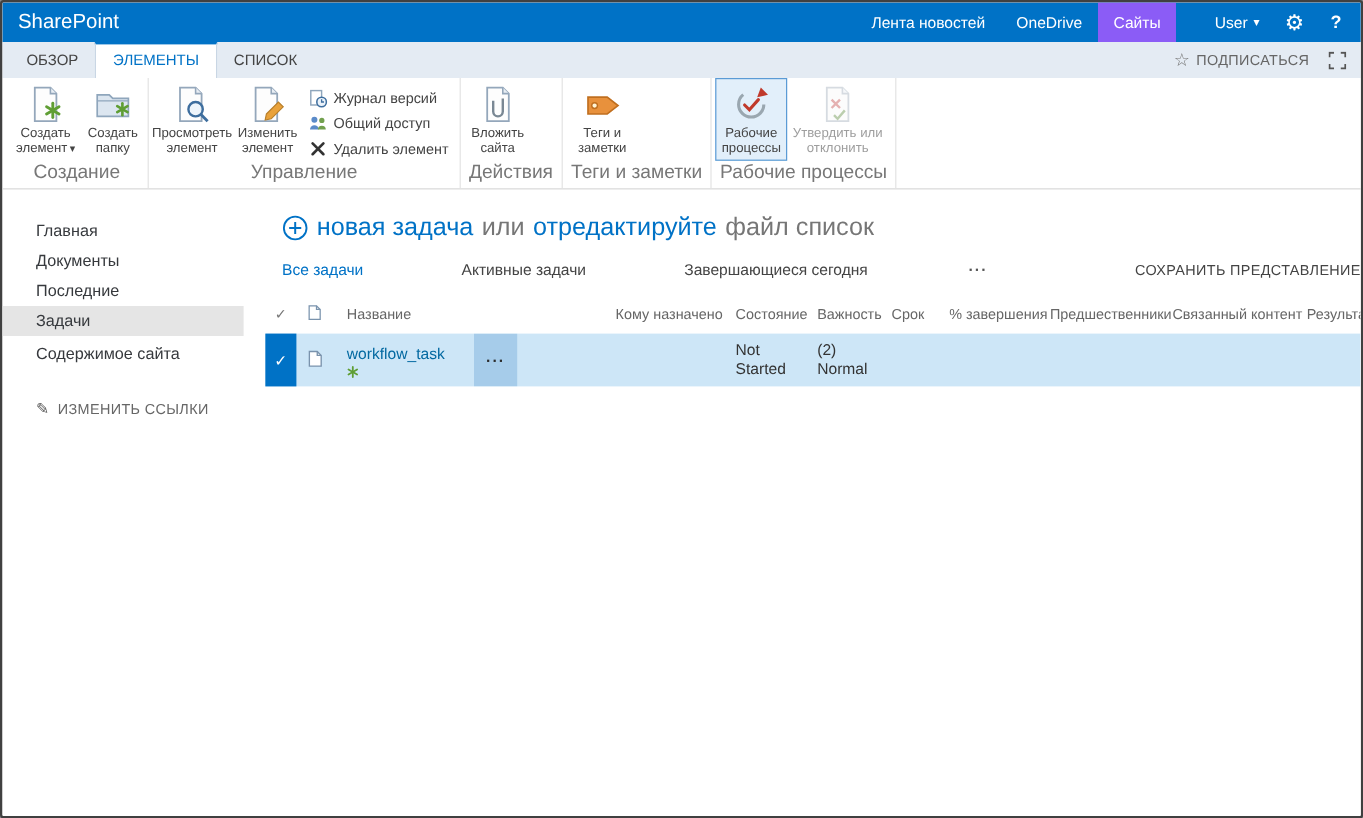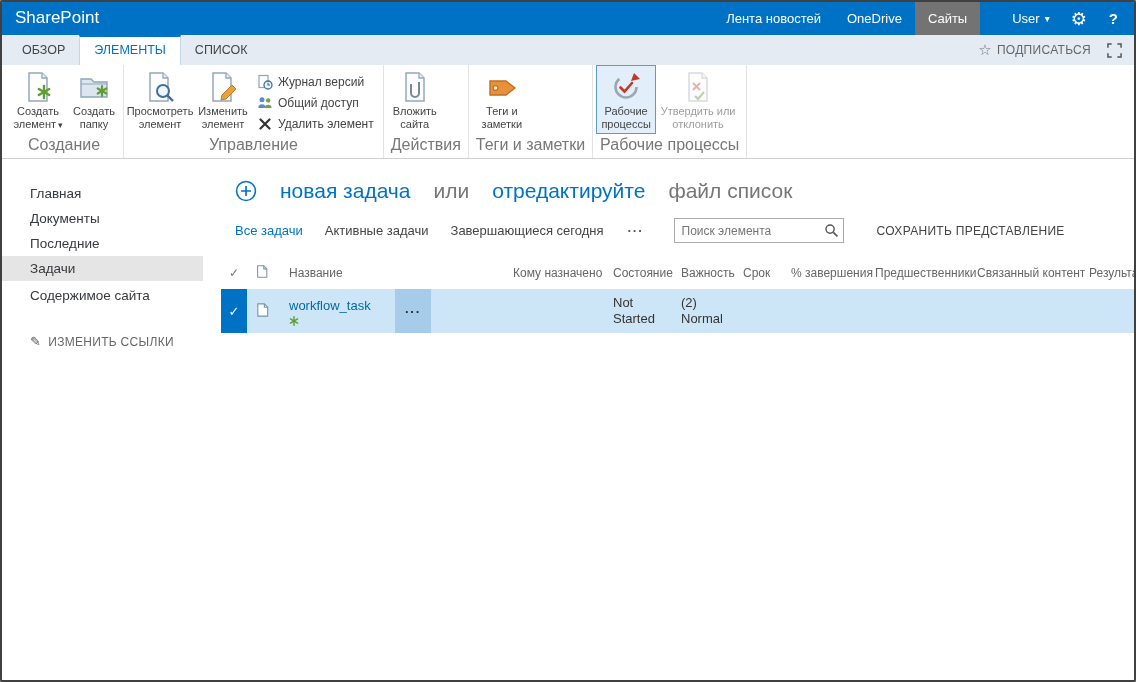--- a/index.html
+++ b/index.html
@@ -8,21 +8,21 @@
   .window {
     width:1136px; height:682px; background:#fff; border:2px solid #404040;
     border-radius:3px; overflow:hidden; display:flex; flex-direction:column;
     position:relative; margin:0 auto;
   }
   
   .suite-bar { flex:0 0 33px; background:#0072C6; color:#fff; display:flex; justify-content:space-between; align-items:stretch; }
   .brand { font-size:17px; padding:6px 0 0 13px; cursor:pointer; }
   .suite-right { display:flex; align-items:stretch; }
   .suite-link { display:flex; align-items:center; padding:0 13px; font-size:13px; color:#fff; cursor:pointer; }
-  .suite-link.active { background:#737373; }
+  .suite-link.active { background:#8b5cf6; }
   .user-menu { display:flex; align-items:center; gap:5px; font-size:13px; margin-left:22px; padding:0 10px; cursor:pointer; }
   .user-menu .caret { font-size:10px; }
   .suite-icon { display:flex; align-items:center; padding:0 11px; font-size:18px; cursor:pointer; }
   .suite-icon.help { font-size:15px; font-weight:bold; padding-right:16px; }
   
   .ribbon-tabs { flex:0 0 30px; background:#E4EBF3; display:flex; align-items:stretch; }
   .tab { padding:0 14px; line-height:30px; font-size:12.5px; color:#444; cursor:pointer; }
   .tab:first-child { margin-left:6px; }
   .tab.active { background:#fff; color:#0072C6; border-top:2px solid #0072C6; border-left:1px solid #C9D6E4; border-right:1px solid #C9D6E4; line-height:27px; }
   .tabs-right { margin-left:auto; display:flex; align-items:center; gap:16px; padding-right:12px; }
@@ -48,26 +48,26 @@
   .page-body { flex:1; display:flex; overflow:hidden; background:#fff; }
   .left-nav { flex:0 0 219px; padding-top:22px; }
   .nav-item { display:block; font-size:13.5px; color:#36393D; padding:5px 0 5px 28px; cursor:pointer; }
   .nav-item.child { }
   .nav-item.selected { background:#E5E5E5; margin-right:18px; }
   .nav-item.spaced { margin-top:2px; }
   .edit-links { display:flex; align-items:center; gap:7px; margin-top:26px; padding-left:28px; font-size:12px; color:#666; letter-spacing:.3px; cursor:pointer; }
   .edit-links .pencil { font-size:13px; color:#555; }
   .main { flex:1; padding-top:20px; overflow:hidden; }
   
-  .callout { display:flex; align-items:center; font-size:21px; font-weight:300; color:#767676; padding-left:14px;gap:16px; }
+  .callout { display:flex; align-items:center; font-size:21px; font-weight:300; color:#767676; padding-left:14px; }
   .callout > * { margin-right:7px; }
   .callout a { color:#0072C6; cursor:pointer; }
   .plus-icon { width:22px; height:22px; display:flex; cursor:pointer; }
   
-  .view-bar { display:flex; align-items:center; margin-top:15px; padding-left:14px; }
+  .view-bar { display:flex; align-items:center; margin-top:15px; padding-left:14px;justify-content:space-between; }
   .view-link { font-size:13px; color:#444; margin-right:22px; cursor:pointer; white-space:nowrap; }
   .view-link.selected { color:#0072C6; }
   .view-more { font-size:13px; font-weight:bold; color:#555; letter-spacing:1px; margin:0 30px 0 2px; cursor:pointer; }
   .searchbox { display:flex; align-items:center; width:170px; height:25px; border:1px solid #ABABAB; background:#fff; }
   .searchbox input { flex:1; border:none; outline:none; font-size:12px; color:#444; padding:0 4px 0 7px; font-family:inherit; min-width:0; }
   .searchbox input::placeholder { color:#767676; }
   .search-icon { flex:0 0 22px; display:flex; justify-content:center; cursor:pointer; }
   .save-view { font-size:12px; color:#444; letter-spacing:.3px; margin-left:33px; cursor:pointer; white-space:nowrap; }
   
   .task-table { margin-top:17px; }
@@ -317,29 +317,20 @@
         <span>или</span>
         <a>отредактируйте</a>
         <span>файл список</span>
       </div>
 
       <div class="view-bar">
         <a class="view-link selected">Все задачи</a>
         <a class="view-link">Активные задачи</a>
         <a class="view-link">Завершающиеся сегодня</a>
         <a class="view-more">···</a>
-        <div class="searchbox">
-          <input type="text" placeholder="Поиск элемента" style="">
-          <span class="search-icon">
-            <svg viewBox="0 0 16 16" width="15" height="15">
-              <circle cx="6.5" cy="6.5" r="4.4" fill="none" stroke="#555" stroke-width="1.5"></circle>
-              <path d="M10 10l4.3 4.3" stroke="#555" stroke-width="1.7"></path>
-            </svg>
-          </span>
-        </div>
         <a class="save-view">СОХРАНИТЬ ПРЕДСТАВЛЕНИЕ</a>
       </div>
 
       <div class="task-table">
 
         <div class="t-head">
           <div class="c-check"><span class="head-check">✓</span></div>
           <div class="c-ficon">
             <span>
               <svg viewBox="0 0 16 16" width="14" height="15">

